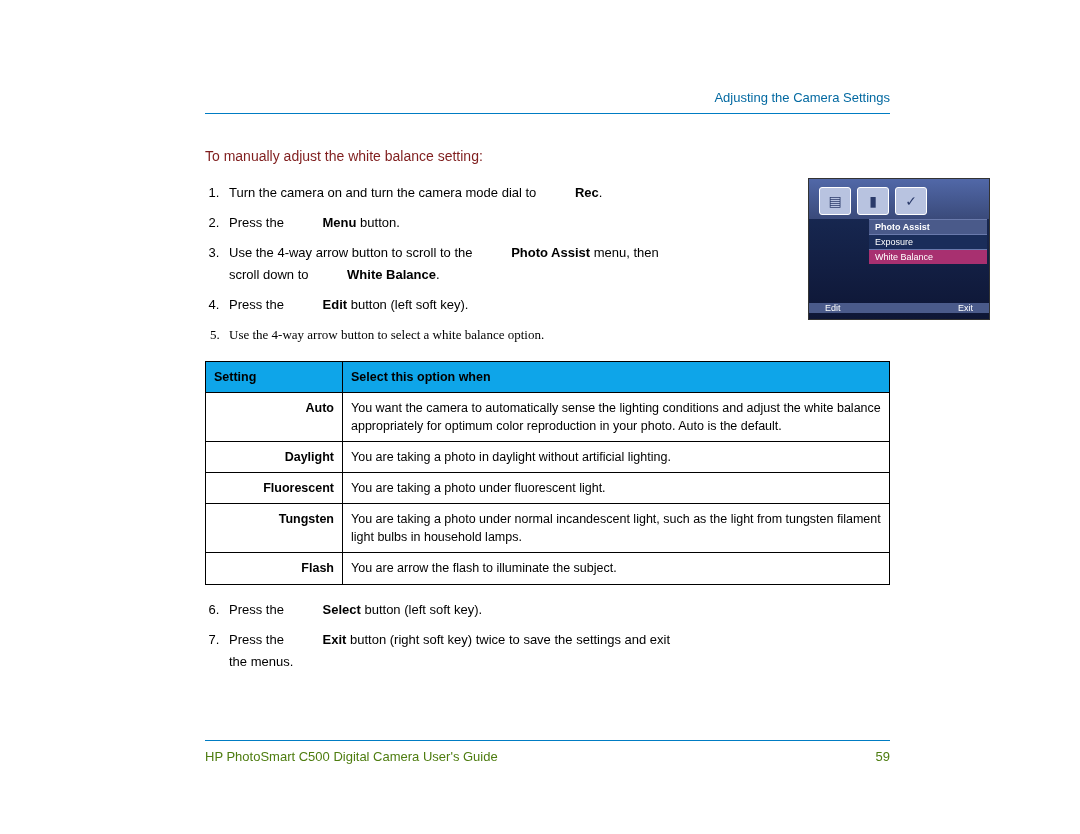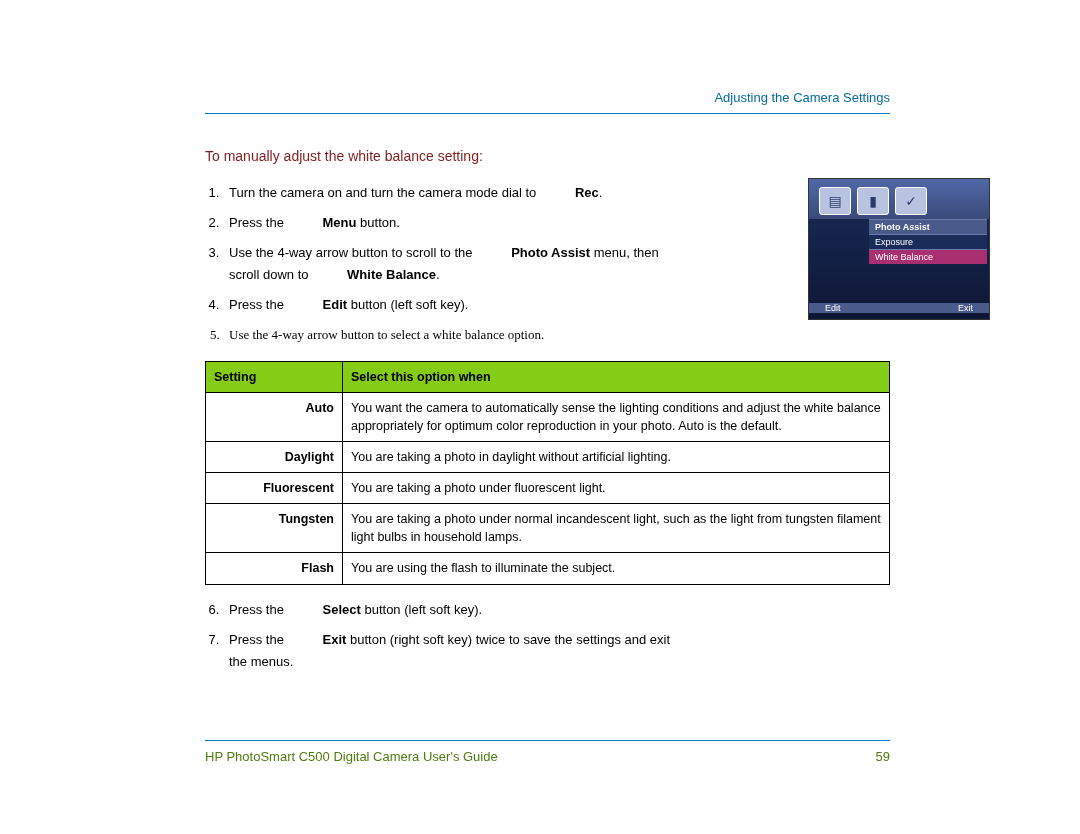--- a/index.html
+++ b/index.html
@@ -104,21 +104,21 @@
     margin: 4px 0 14px 0;
   }
   table.opts th, table.opts td {
     border: 1px solid #000;
     padding: 6px 8px;
     text-align: left;
     vertical-align: top;
     font-size: 12.5px;
     line-height: 1.45;
   }
-  table.opts th { font-weight: bold; background:#84cc16; }
+  table.opts th { font-weight: bold; background:#0ea5e9; }
   table.opts td.name { font-weight: bold; width: 120px; text-align: right; }
   .footer {
     position: absolute;
     left: 205px;
     right: 190px;
     bottom: 70px;
     border-top: 1px solid #007cc3;
     padding-top: 8px;
     display: flex;
     justify-content: space-between;
@@ -179,21 +179,21 @@
           <tr>
             <td class="name">Fluorescent</td>
             <td>You are taking a photo under fluorescent light.</td>
           </tr>
           <tr>
             <td class="name">Tungsten</td>
             <td>You are taking a photo under normal incandescent light, such as the light from tungsten filament light bulbs in household lamps.</td>
           </tr>
           <tr>
             <td class="name">Flash</td>
-            <td>You are using the flash to illuminate the subject.</td>
+            <td>You are arrow the flash to illuminate the subject.</td>
           </tr>
         </tbody>
     </table>
 
     <ol class="steps" id="steps-b" start="6">
         <li>Press the <span class="bold">Select</span> button (left soft key).</li>
         <li>Press the <span class="bold">Exit</span> button (right soft key) twice to save the settings and exit the menus.</li>
       </ol>
   </div>
 </div>

